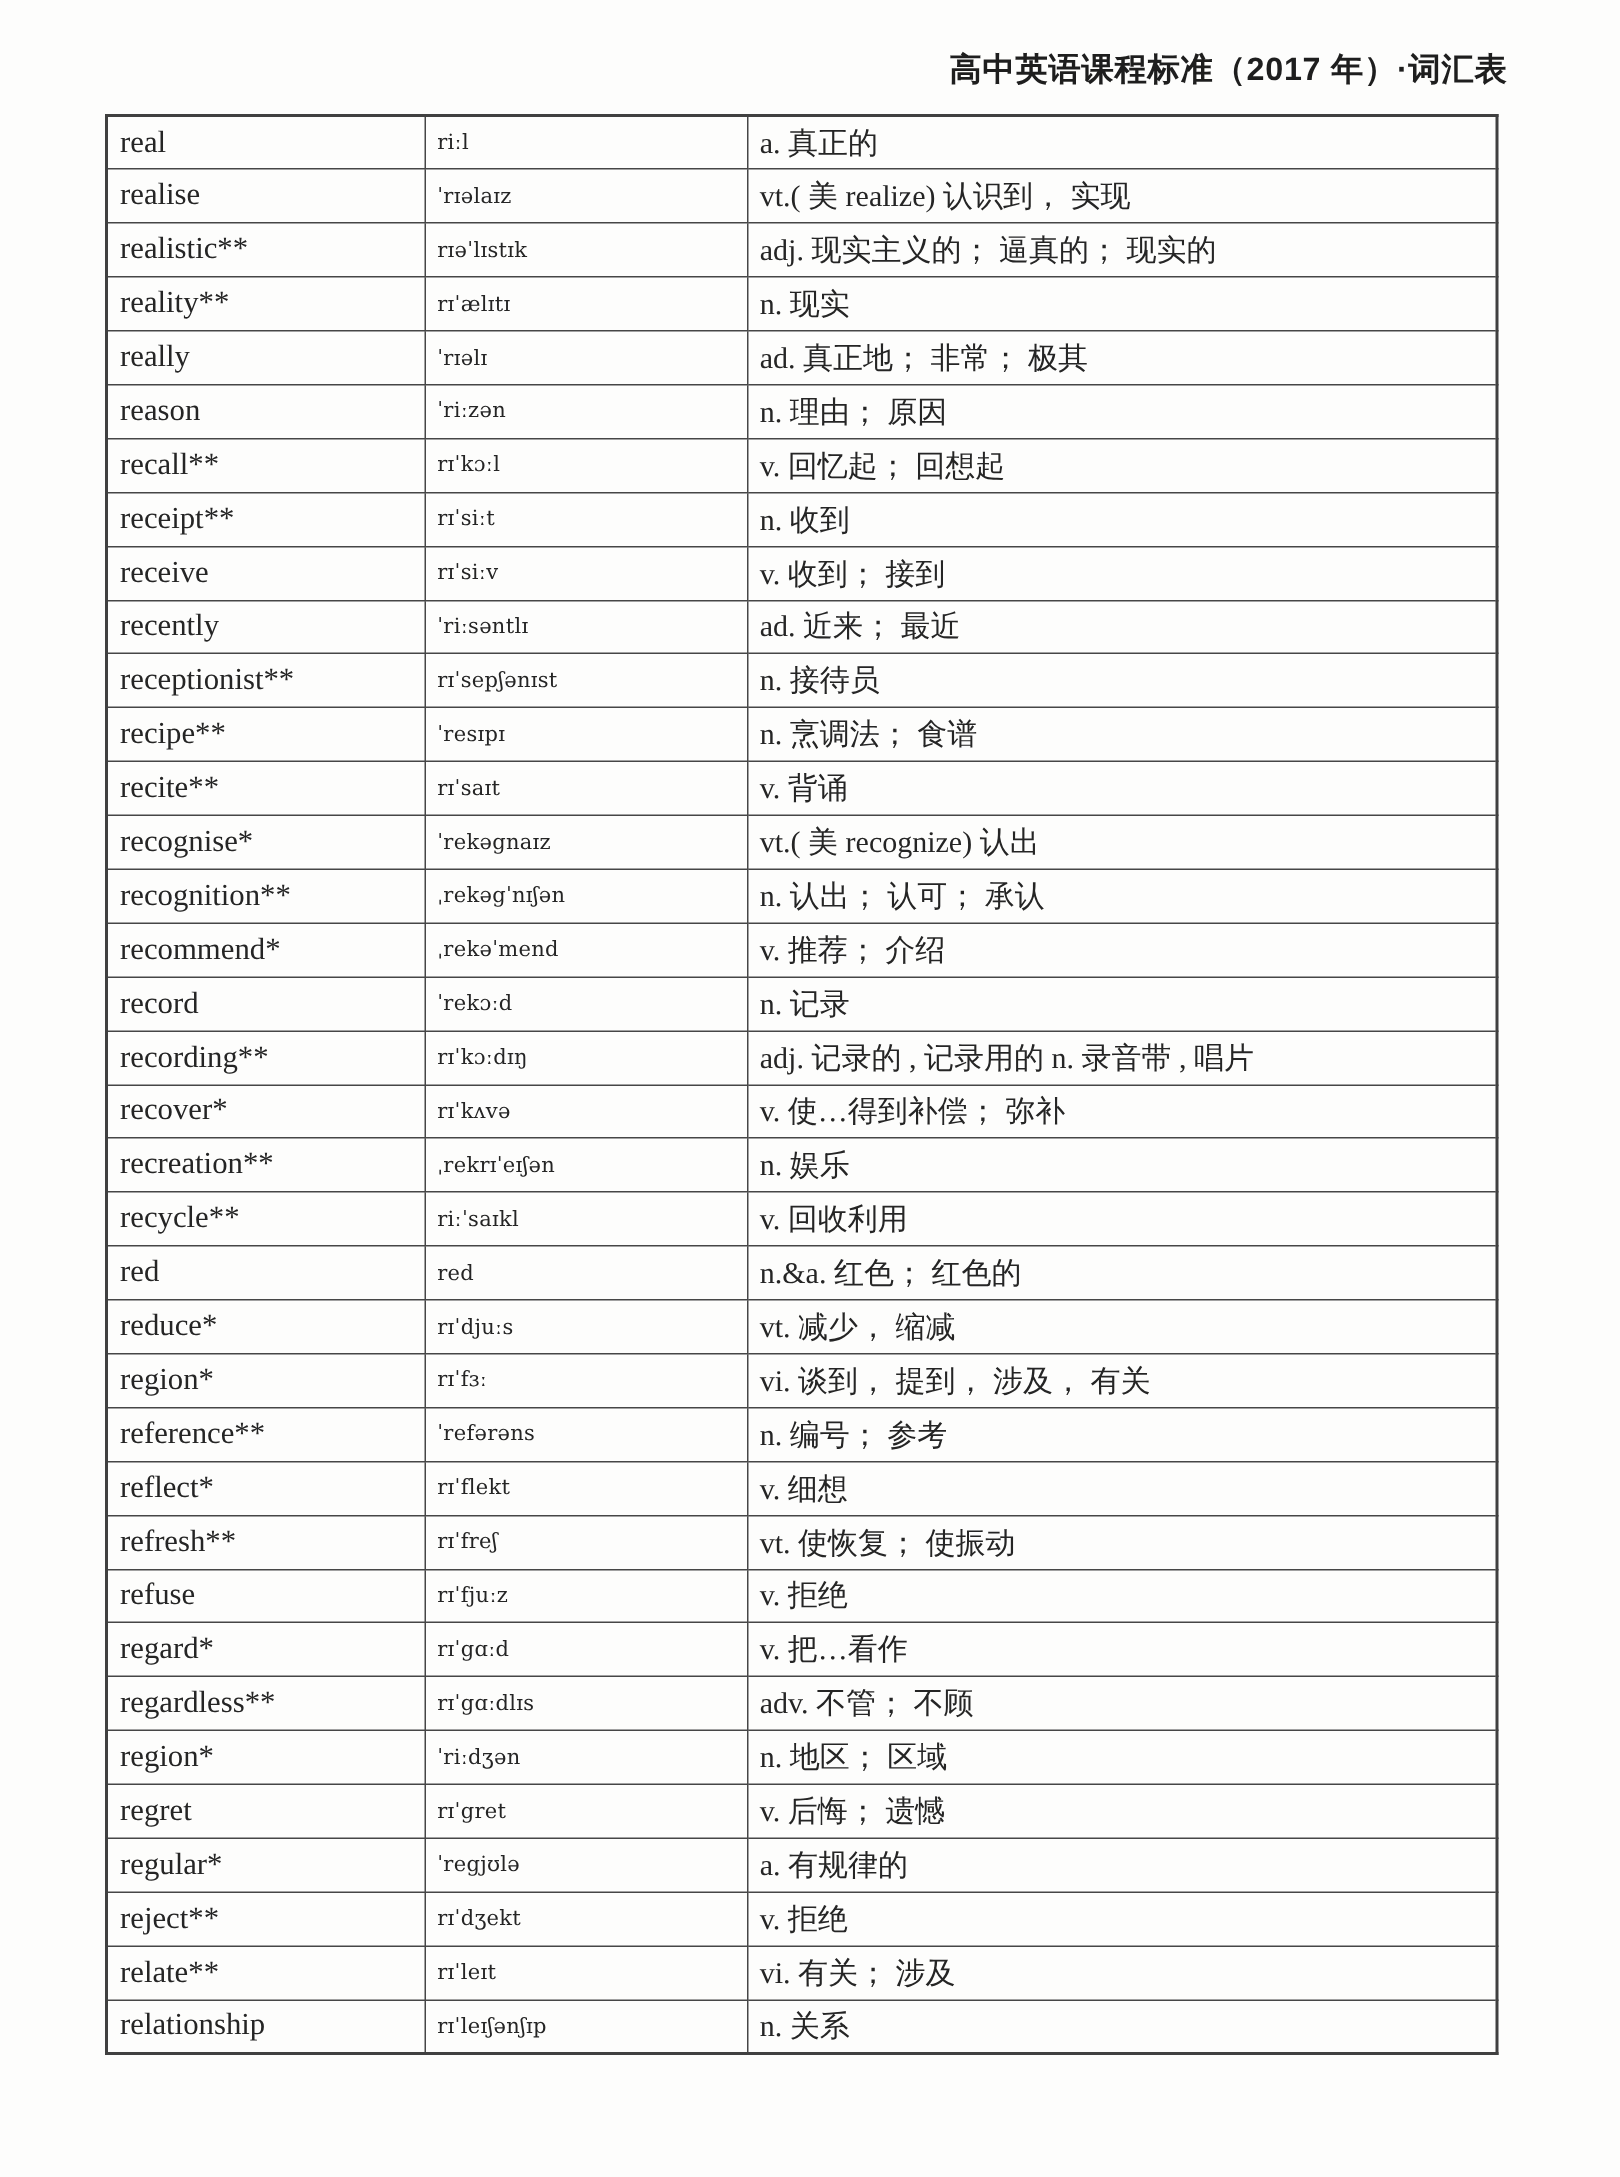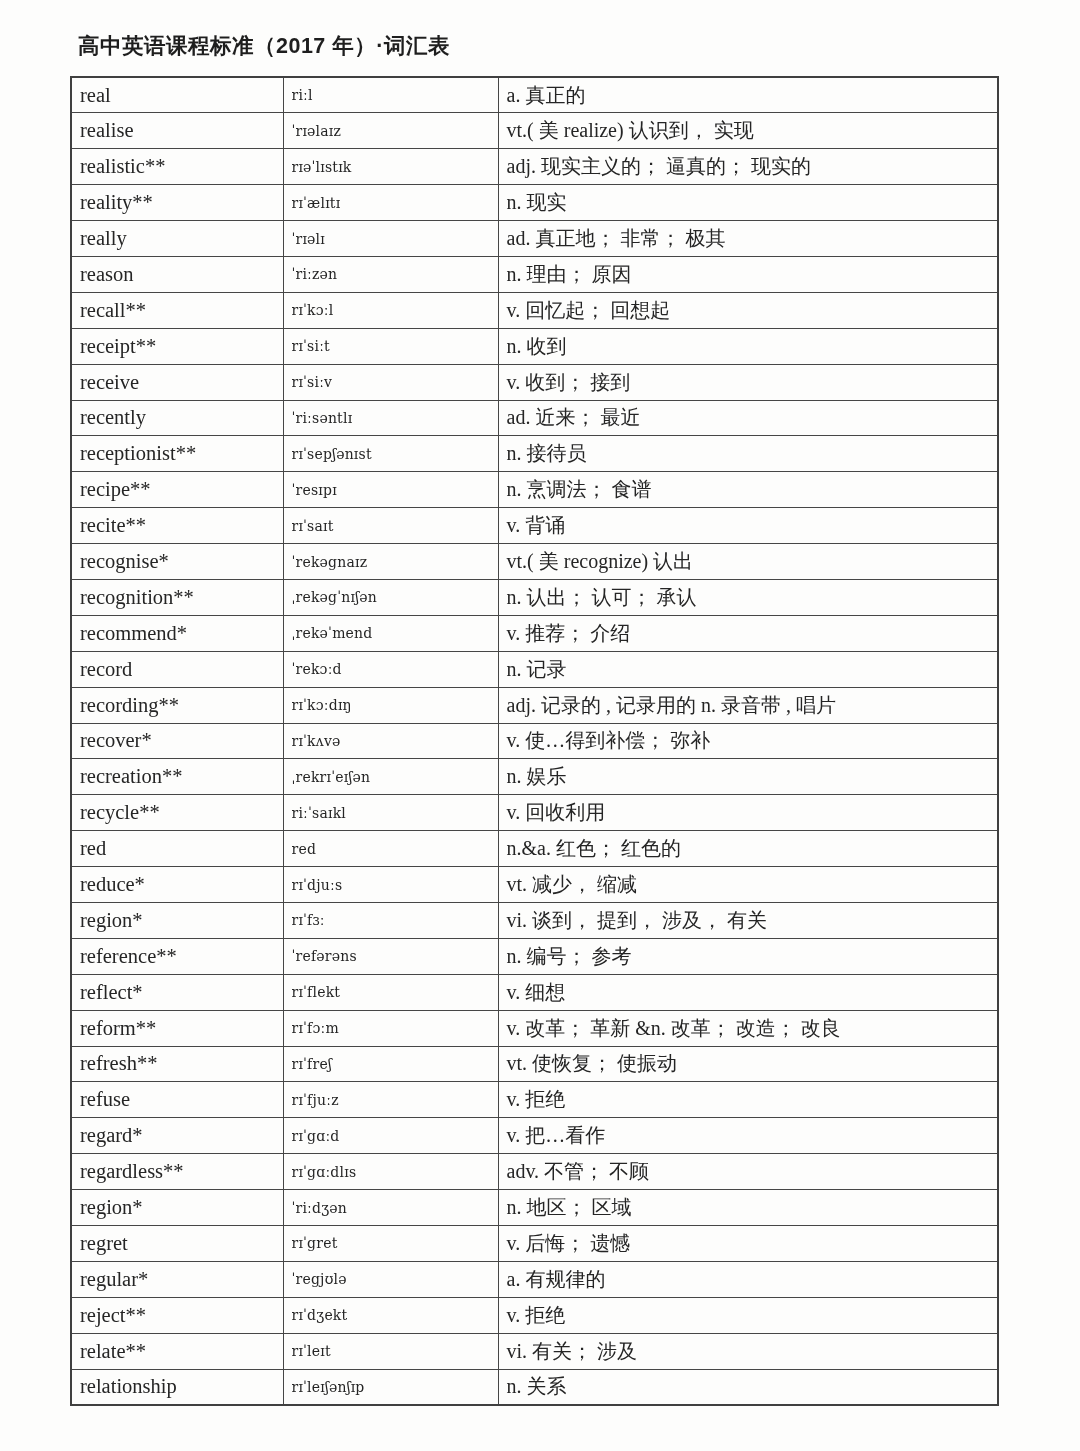--- a/index.html
+++ b/index.html
@@ -10,20 +10,21 @@
     position: relative;
     font-family: "Liberation Serif", "DejaVu Serif", serif;
     color: #262626;
     overflow: hidden;
   }
   .page-header {
     position: absolute;
     top: 31px;
     left: 78px;
     width: 927px;
+    text-align: right;
     font-family: "Liberation Sans", "DejaVu Sans", sans-serif;
     font-size: 21.5px;
     font-weight: 600;
     color: #1e1e1e;
     letter-spacing: 0.5px;
   }
   table.vocab {
     position: absolute;
     left: 70px;
     top: 76px;
@@ -188,25 +189,20 @@
         <td>reference**</td>
         <td class="ipa">ˈrefərəns</td>
         <td class="def">n. 编号； 参考</td>
       </tr>
       <tr>
         <td>reflect*</td>
         <td class="ipa">rɪˈflekt</td>
         <td class="def">v. 细想</td>
       </tr>
       <tr>
-        <td>reform**</td>
-        <td class="ipa">rɪˈfɔːm</td>
-        <td class="def">v. 改革； 革新 &amp;n. 改革； 改造； 改良</td>
-      </tr>
-      <tr>
         <td>refresh**</td>
         <td class="ipa">rɪˈfreʃ</td>
         <td class="def">vt. 使恢复； 使振动</td>
       </tr>
       <tr>
         <td>refuse</td>
         <td class="ipa">rɪˈfjuːz</td>
         <td class="def">v. 拒绝</td>
       </tr>
       <tr>

